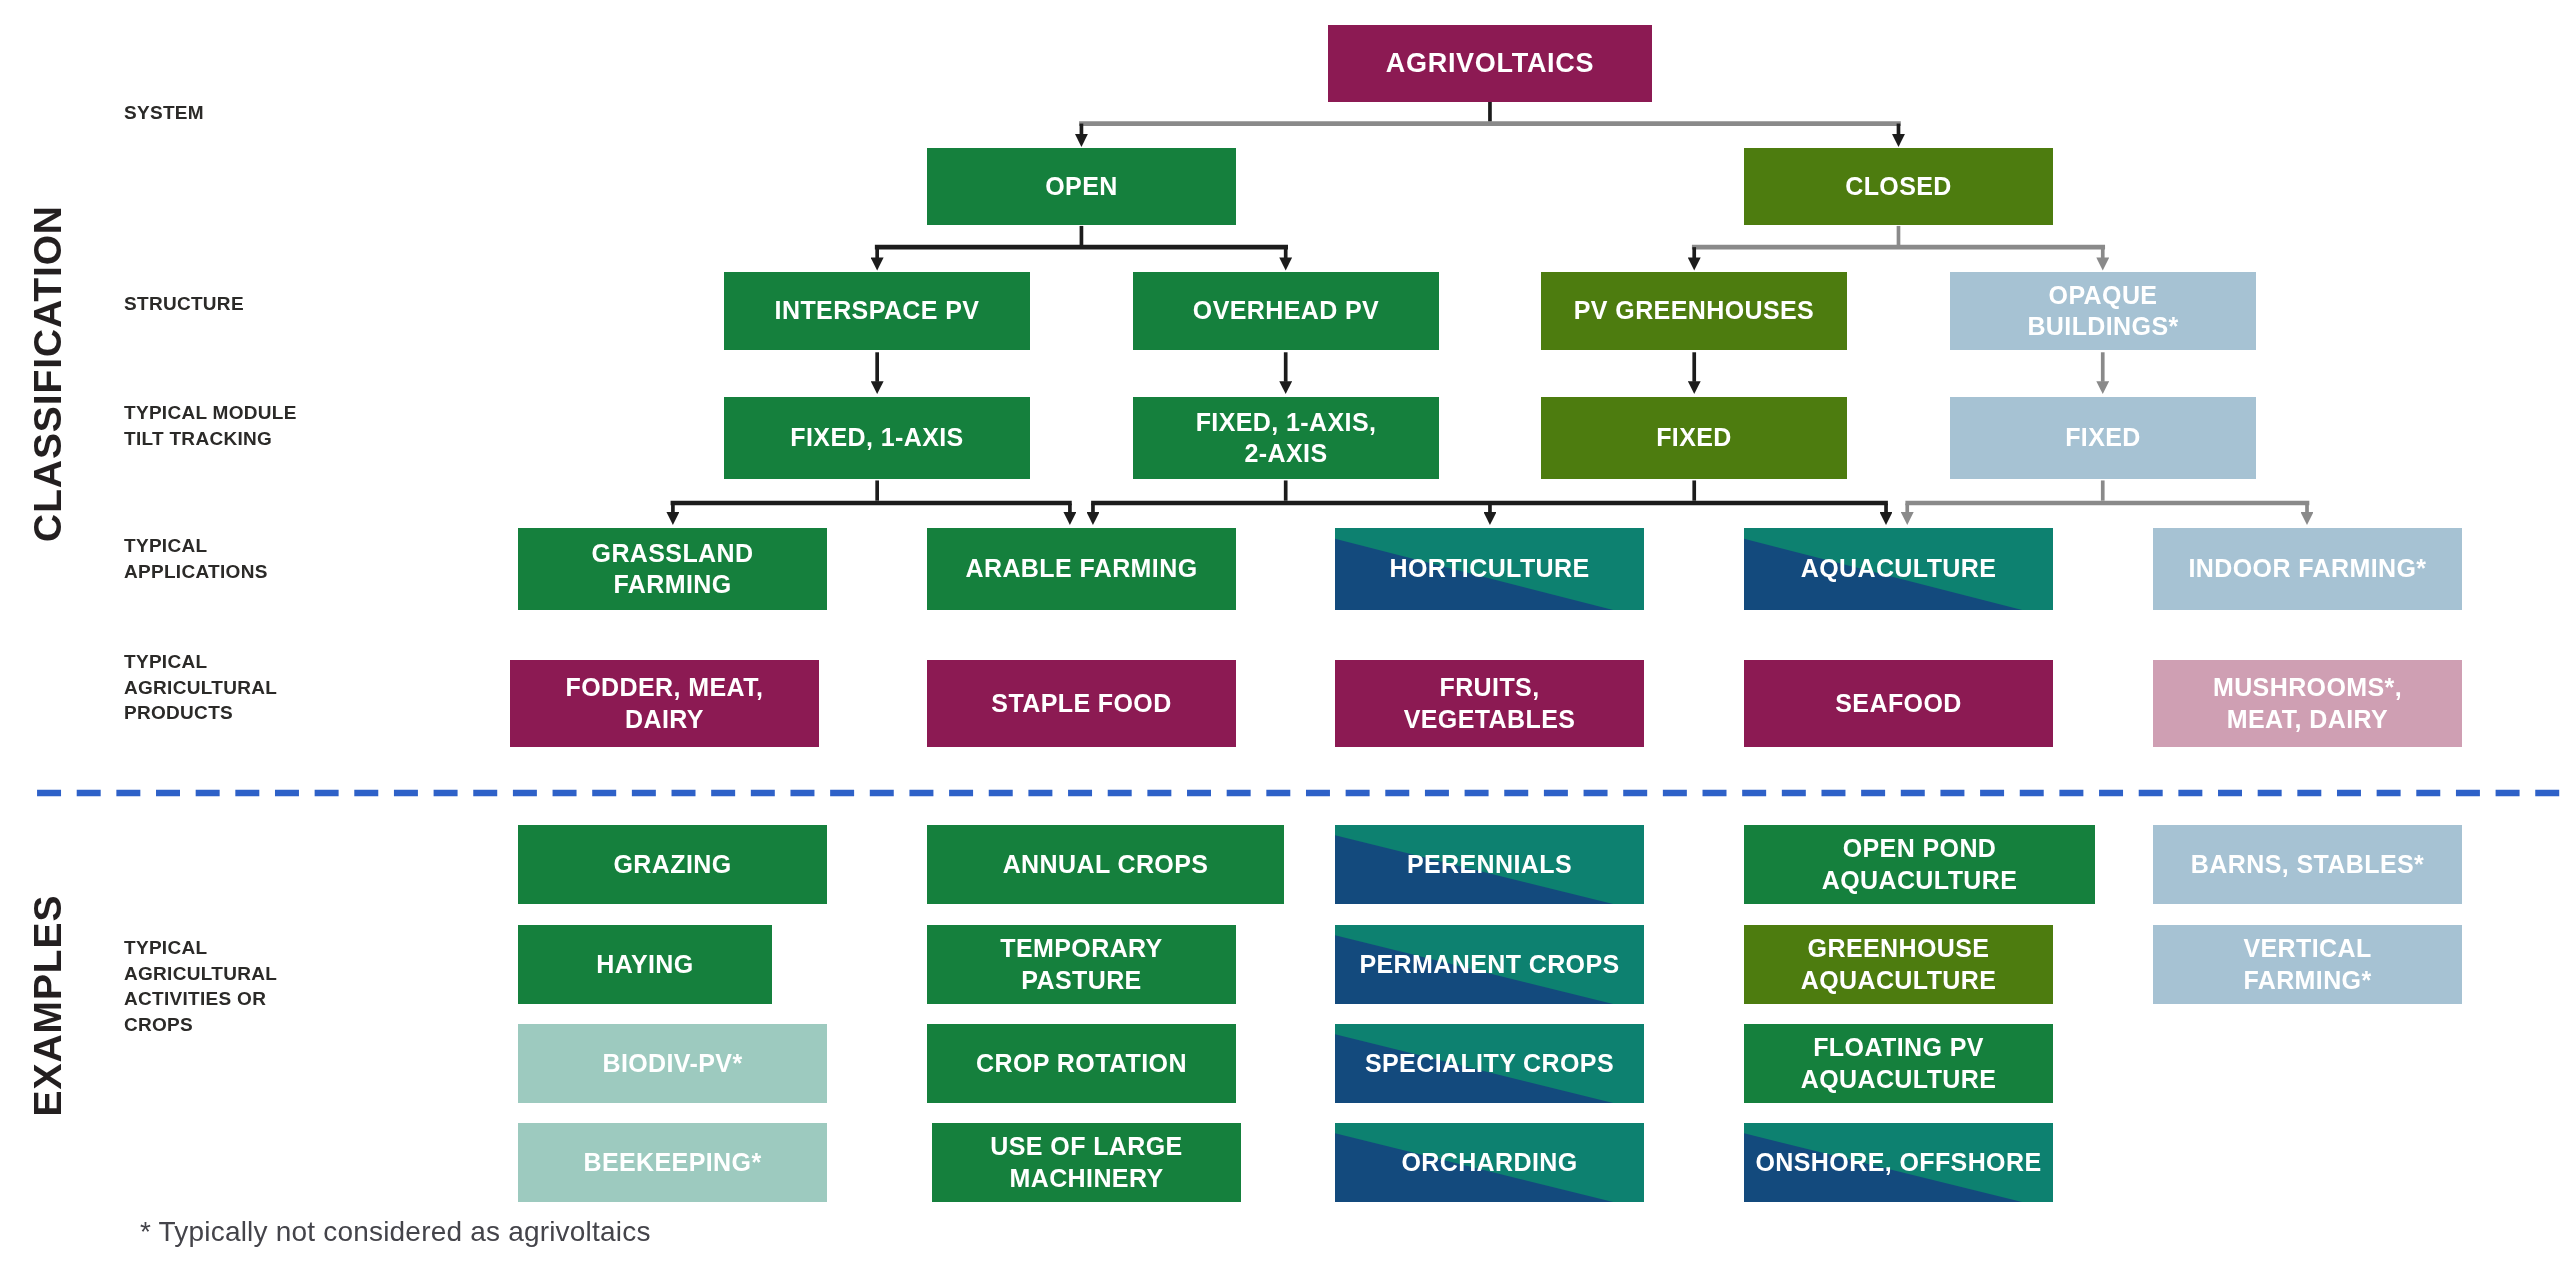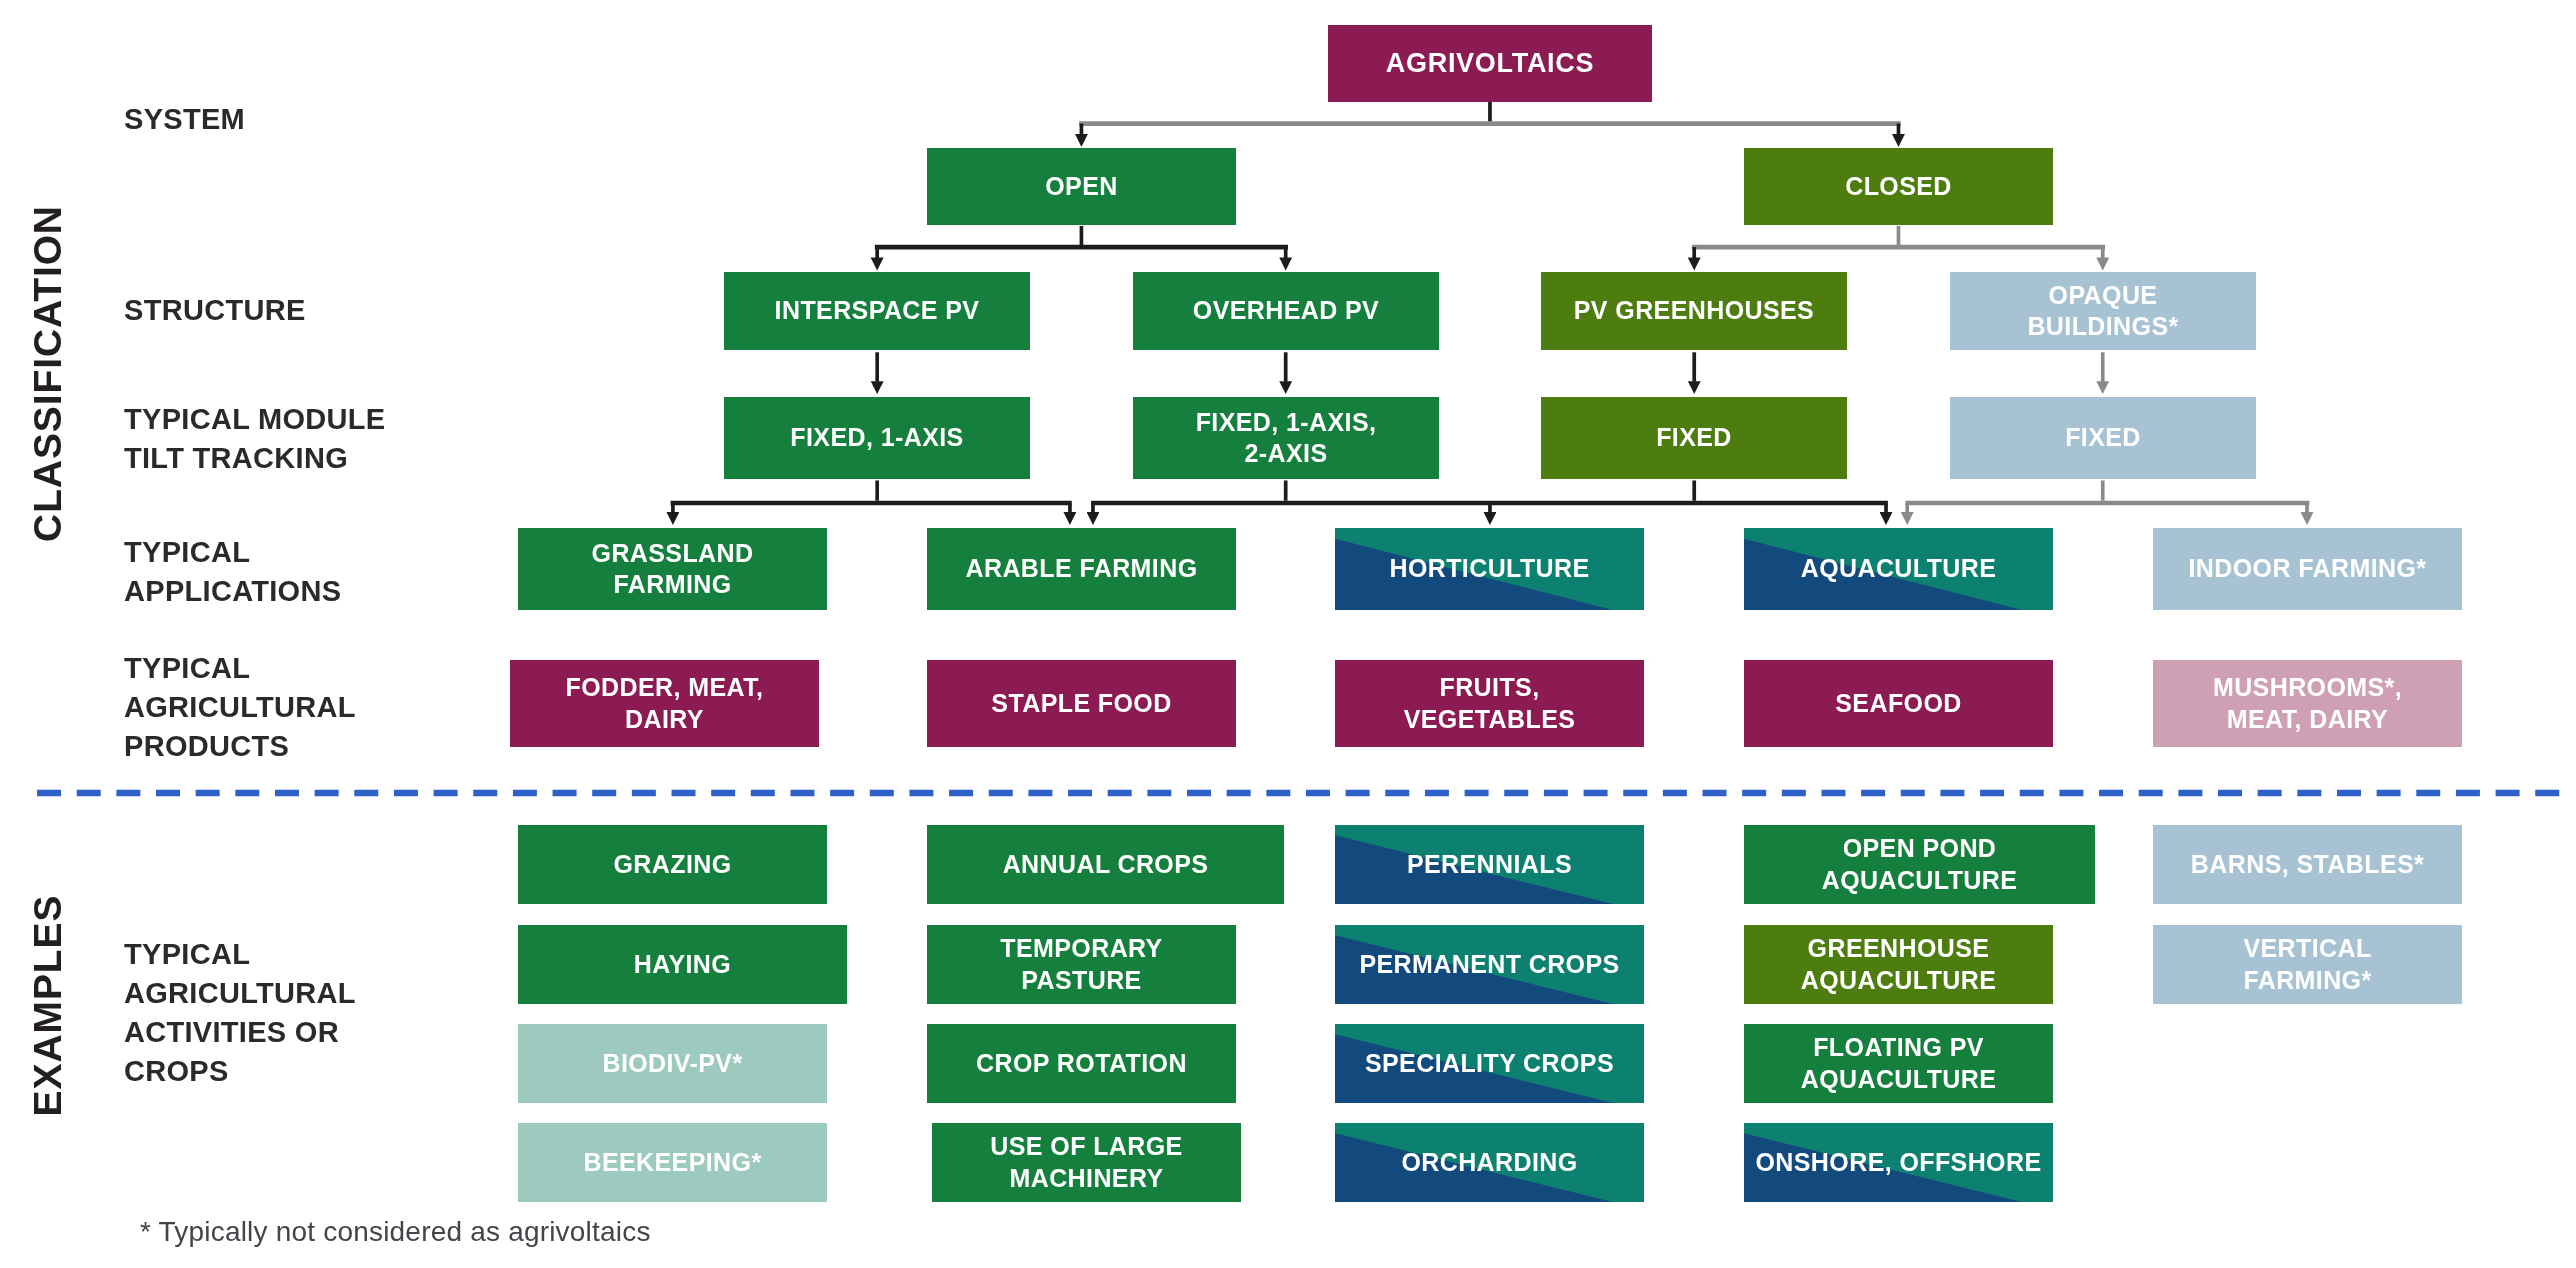--- a/index.html
+++ b/index.html
@@ -33,21 +33,21 @@
   .split::before{
     content:"";position:absolute;inset:0;z-index:1;
     background:#134a7d;
     clip-path:polygon(0 13%, 90% 100%, 0 100%);
   }
   .rootbox{font-size:27px;letter-spacing:0.7px;}
   .rowlabel{
     position:absolute;
     color:#2b2a28;
     font-weight:bold;
-    font-size:29px;
+    font-size:19px;
     line-height:1.35;
     letter-spacing:0.3px;
     white-space:pre-line;
     z-index:2;
   }
   .sidelabel{
     position:absolute;
     width:461px;height:55px;
     display:flex;align-items:center;justify-content:center;
     color:#231f20;
@@ -166,21 +166,21 @@
   <div class="node maroon" style="left:488px;top:660px;width:309px;height:87px;margin-left:22px;"><span>FODDER, MEAT,
 DAIRY</span></div>
   <div class="node maroon" style="left:927px;top:660px;width:309px;height:87px;"><span>STAPLE FOOD</span></div>
   <div class="node maroon" style="left:1335px;top:660px;width:309px;height:87px;"><span>FRUITS,
 VEGETABLES</span></div>
   <div class="node maroon" style="left:1744px;top:660px;width:309px;height:87px;"><span>SEAFOOD</span></div>
   <div class="node pink" style="left:2153px;top:660px;width:309px;height:87px;"><span>MUSHROOMS*,
 MEAT, DAIRY</span></div>
 
   <div class="node green" style="left:518px;top:825px;width:309px;height:79px;"><span>GRAZING</span></div>
-  <div class="node green" style="left:518px;top:925px;width:329px;height:79px;"><span>HAYING</span></div>
+  <div class="node green" style="left:518px;top:925px;width:254px;height:79px;"><span>HAYING</span></div>
   <div class="node mint" style="left:518px;top:1024px;width:309px;height:79px;"><span>BIODIV-PV*</span></div>
   <div class="node mint" style="left:518px;top:1123px;width:309px;height:79px;"><span>BEEKEEPING*</span></div>
 
   <div class="node green" style="left:927px;top:825px;width:357px;height:79px;"><span>ANNUAL CROPS</span></div>
   <div class="node green" style="left:927px;top:925px;width:309px;height:79px;"><span>TEMPORARY
 PASTURE</span></div>
   <div class="node green" style="left:927px;top:1024px;width:309px;height:79px;"><span>CROP ROTATION</span></div>
   <div class="node green" style="left:932px;top:1123px;width:309px;height:79px;"><span>USE OF LARGE
 MACHINERY</span></div>
 

